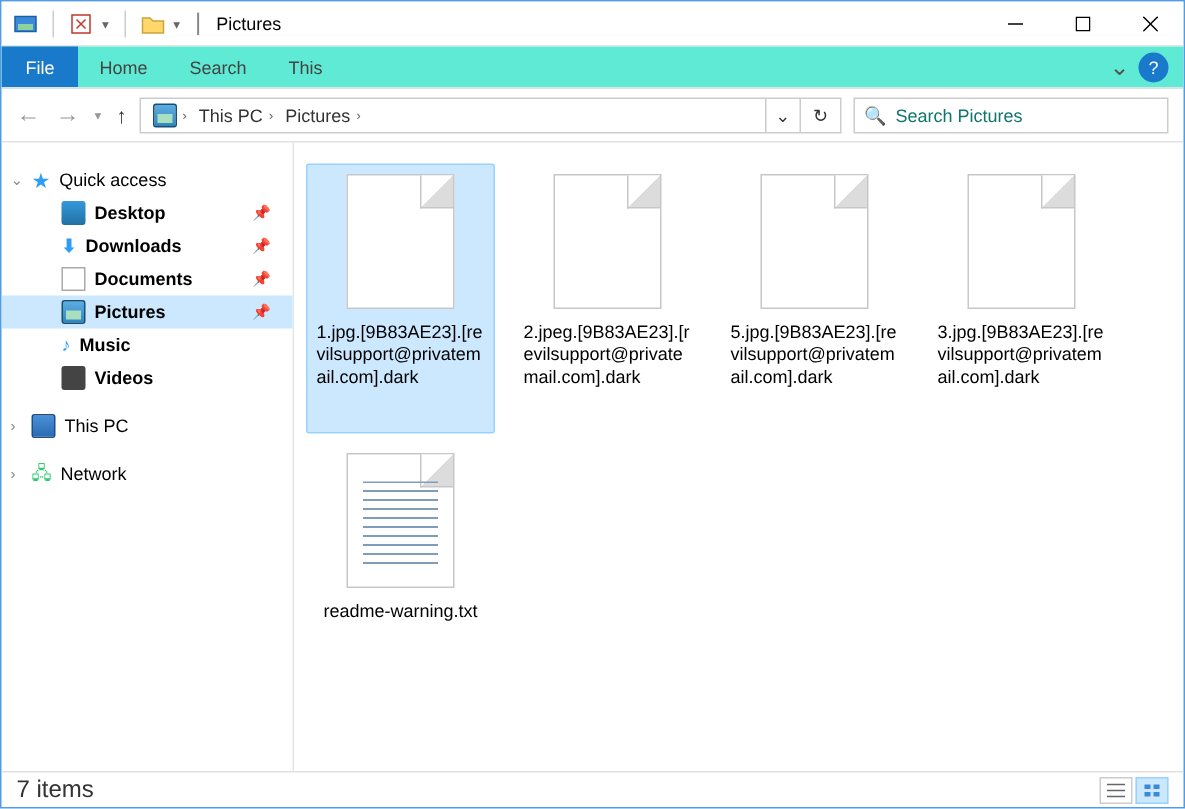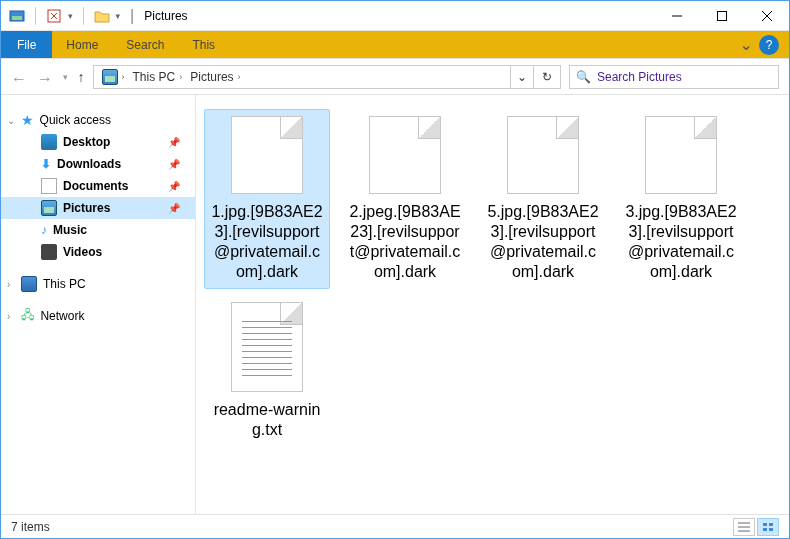--- a/index.html
+++ b/index.html
@@ -7,21 +7,21 @@
 
 
 .titlebar { height: 30px; background: #fff; display: flex; align-items: center; border-bottom: 1px solid #e5e5e5; }
 .titlebar .tb-left { display: flex; align-items: center; gap: 6px; padding-left: 8px; }
 .titlebar .tb-title { font-size: 12px; color: #000; display: flex; align-items: center; gap: 4px; }
 .titlebar .winctrls { margin-left: auto; display: flex; }
 .titlebar .winbtn { width: 45px; height: 30px; display: flex; align-items: center; justify-content: center; }
 .qat-icon { width: 16px; height: 16px; display: inline-flex; align-items: center; justify-content: center; }
 
 
-.tabs { height: 28px; background: #eab308; display: flex; align-items: stretch; border-bottom: 1px solid #e1e1e1; }
+.tabs { height: 28px; background: #5eead4; display: flex; align-items: stretch; border-bottom: 1px solid #e1e1e1; }
 .tabs .filetab { background: #1979ca; color: #fff; padding: 0 16px; font-size: 12px; display: flex; align-items: center; }
 .tabs .tab { padding: 0 14px; font-size: 12px; color: #444; display: flex; align-items: center; }
 .tabs .spacer { flex: 1; }
 .tabs .help { width: 20px; height: 20px; border-radius: 50%; background: #1979ca; color: #fff; font-size: 12px; margin-right: 10px; align-self: center; display: flex; align-items: center; justify-content: center; }
 .tabs .expand { color: #555; padding: 0 6px; align-self: center; }
 
 
 .addrrow { height: 36px; display: flex; align-items: center; gap: 8px; padding: 4px 10px; border-bottom: 1px solid #e1e1e1; }
 .navarrows { display: flex; align-items: center; gap: 10px; color: #999; }
 .navarrows .enabled { color: #333; }
@@ -43,24 +43,24 @@
 .sidebar .row.sel { background: #cce8ff; }
 .sidebar .caret { position: absolute; left: 6px; font-size: 10px; color: #888; }
 .sidebar .row { position: relative; }
 
 .files { flex: 1; padding: 14px 8px; display: flex; flex-wrap: wrap; align-content: flex-start; gap: 6px 12px; overflow: auto; }
 .fileitem { width: 126px; height: 180px; display: flex; flex-direction: column; align-items: center; padding: 6px; border: 1px solid transparent; border-radius: 2px; }
 .fileitem.sel { background: #cce8ff; border-color: #99d1ff; }
 .fileicon { width: 72px; height: 90px; background: #fff; border: 1px solid #c7c7c7; position: relative; margin-bottom: 8px; }
 .fileicon .fold { position: absolute; top: 0; right: 0; width: 22px; height: 22px; background: linear-gradient(135deg, #fff 0 50%, #dcdcdc 50% 100%); border-left: 1px solid #c7c7c7; border-bottom: 1px solid #c7c7c7; }
 .fileicon.txt::after { content: ""; position: absolute; left: 10px; right: 10px; top: 18px; bottom: 12px; background: repeating-linear-gradient(#7f9db9 0 1px, transparent 1px 6px); }
-.filename { font-size: 16px; color: #000; text-align: center; word-break: break-all; line-height: 1.25; }
-
-
-.status { height: 24px; border-top: 1px solid #e1e1e1; display: flex; align-items: center; font-size: 12px; color: #333; padding: 0 10px; }
+.filename { font-size: 12px; color: #000; text-align: left; word-break: break-all; line-height: 1.25; }
+
+
+.status { height: 24px; border-top: 1px solid #e1e1e1; display: flex; align-items: center; font-size: 16px; color: #333; padding: 0 10px; }
 .status .viewbtns { margin-left: auto; display: flex; gap: 2px; }
 .status .vbtn { width: 22px; height: 18px; border: 1px solid #ccc; display: flex; align-items: center; justify-content: center; font-size: 10px; }
 .status .vbtn.active { background: #cce8ff; border-color: #99d1ff; }
 
 
 .ic { width: 16px; height: 16px; display: inline-block; }
 .ic-pc { background: linear-gradient(#4a90d9,#2b6cb0); border: 1px solid #1d4e89; border-radius: 2px; }
 .ic-pic { background: linear-gradient(#5dade2,#2e86c1); border: 1px solid #1b4f72; border-radius: 2px; position: relative; }
 .ic-pic::after { content:""; position:absolute; left:2px; right:2px; bottom:2px; top:6px; background:#a9dfbf; }
 .ic-star { color:#2e9df7; font-size:14px; }
@@ -150,21 +150,21 @@
     <span class="crumb">
         <span>Pictures</span>
         <span class="chev">›</span>
       </span>
     <span class="grow"></span>
     <span class="hist">⌄</span>
     <span class="refresh">↻</span>
   </div>
   <div class="searchbox">
     <span>🔍</span>
-    <span style="color:#4c1d95;">Search Pictures</span>
+    <span style="color:#0f766e;">Search Pictures</span>
   </div>
 </div>
 
 <div class="body">
   <div class="sidebar">
     <div class="group">
       <div class="row">
           <span class="caret">⌄</span>
           <span class="ic-star">★</span>
           <span>Quick access</span>

